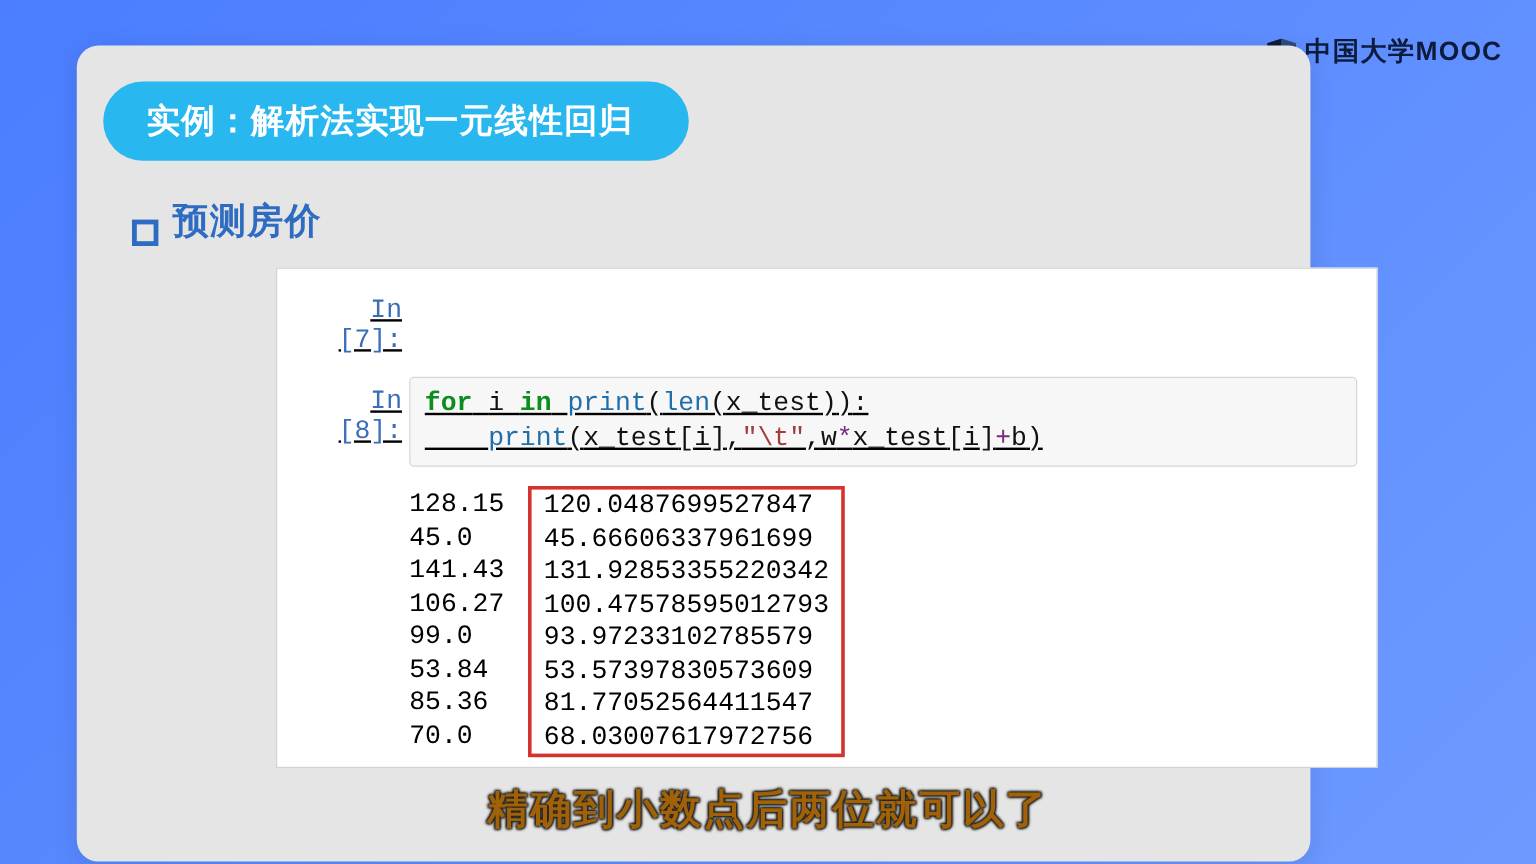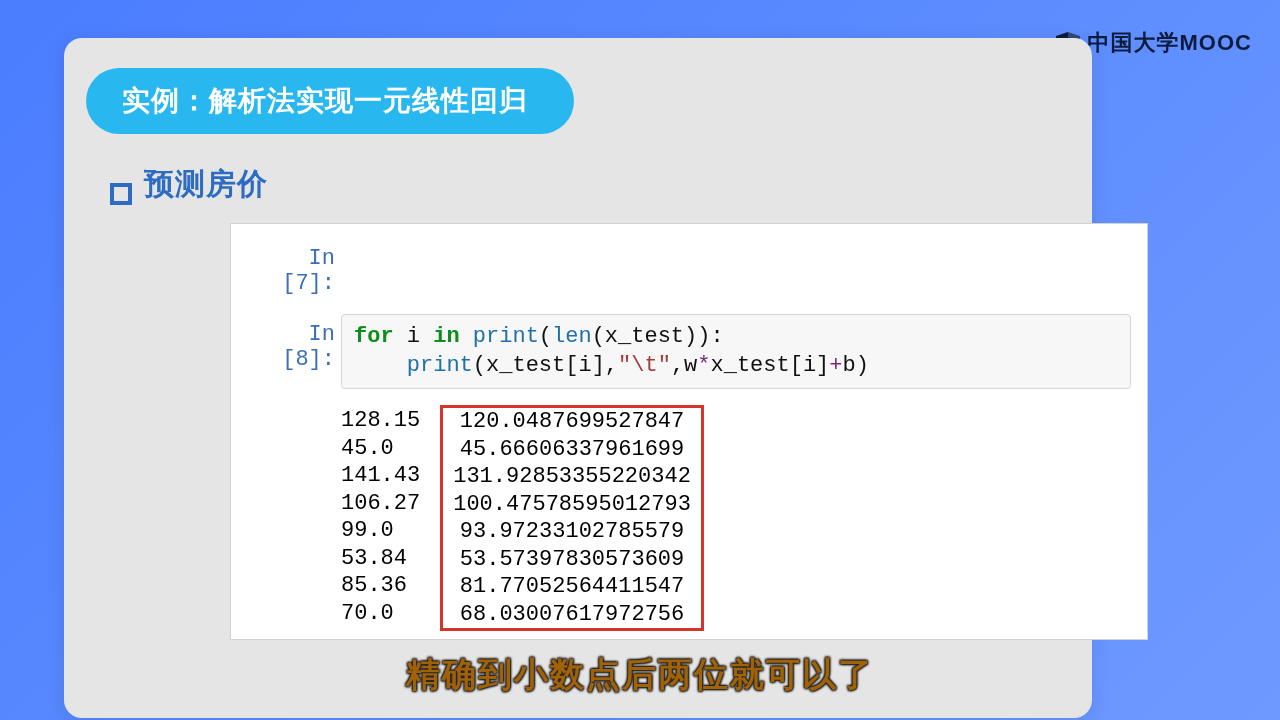--- a/index.html
+++ b/index.html
@@ -74,20 +74,21 @@
     border: 1px solid #d2d2d2;
     background: #fff;
     padding: 14px 16px 8px 16px;
     font-family: "Courier New", Consolas, monospace;
     font-size: 22px;
   }
   .cell-row {
     display: flex;
     align-items: flex-start;
     margin-bottom: 18px;
+    text-decoration: underline;
   }
   .prompt {
     width: 88px;
     text-align: right;
     color: #3a6fb7;
     padding-top: 8px;
     flex-shrink: 0;
   }
   .code-box {
     flex: 1;
@@ -108,21 +109,20 @@
     gap: 20px;
     line-height: 1.25;
   }
   .out-col {
     white-space: pre;
   }
   .red-box {
     border: 3px solid #d4342d;
     padding: 0 10px;
     margin-top: -2px;
-    text-align: center;
   }
   .subtitle {
     position: absolute;
     left: 50%;
     transform: translateX(-50%);
     bottom: 22px;
     font-size: 34px;
     font-weight: 700;
     color: #a16207;
     text-shadow:

